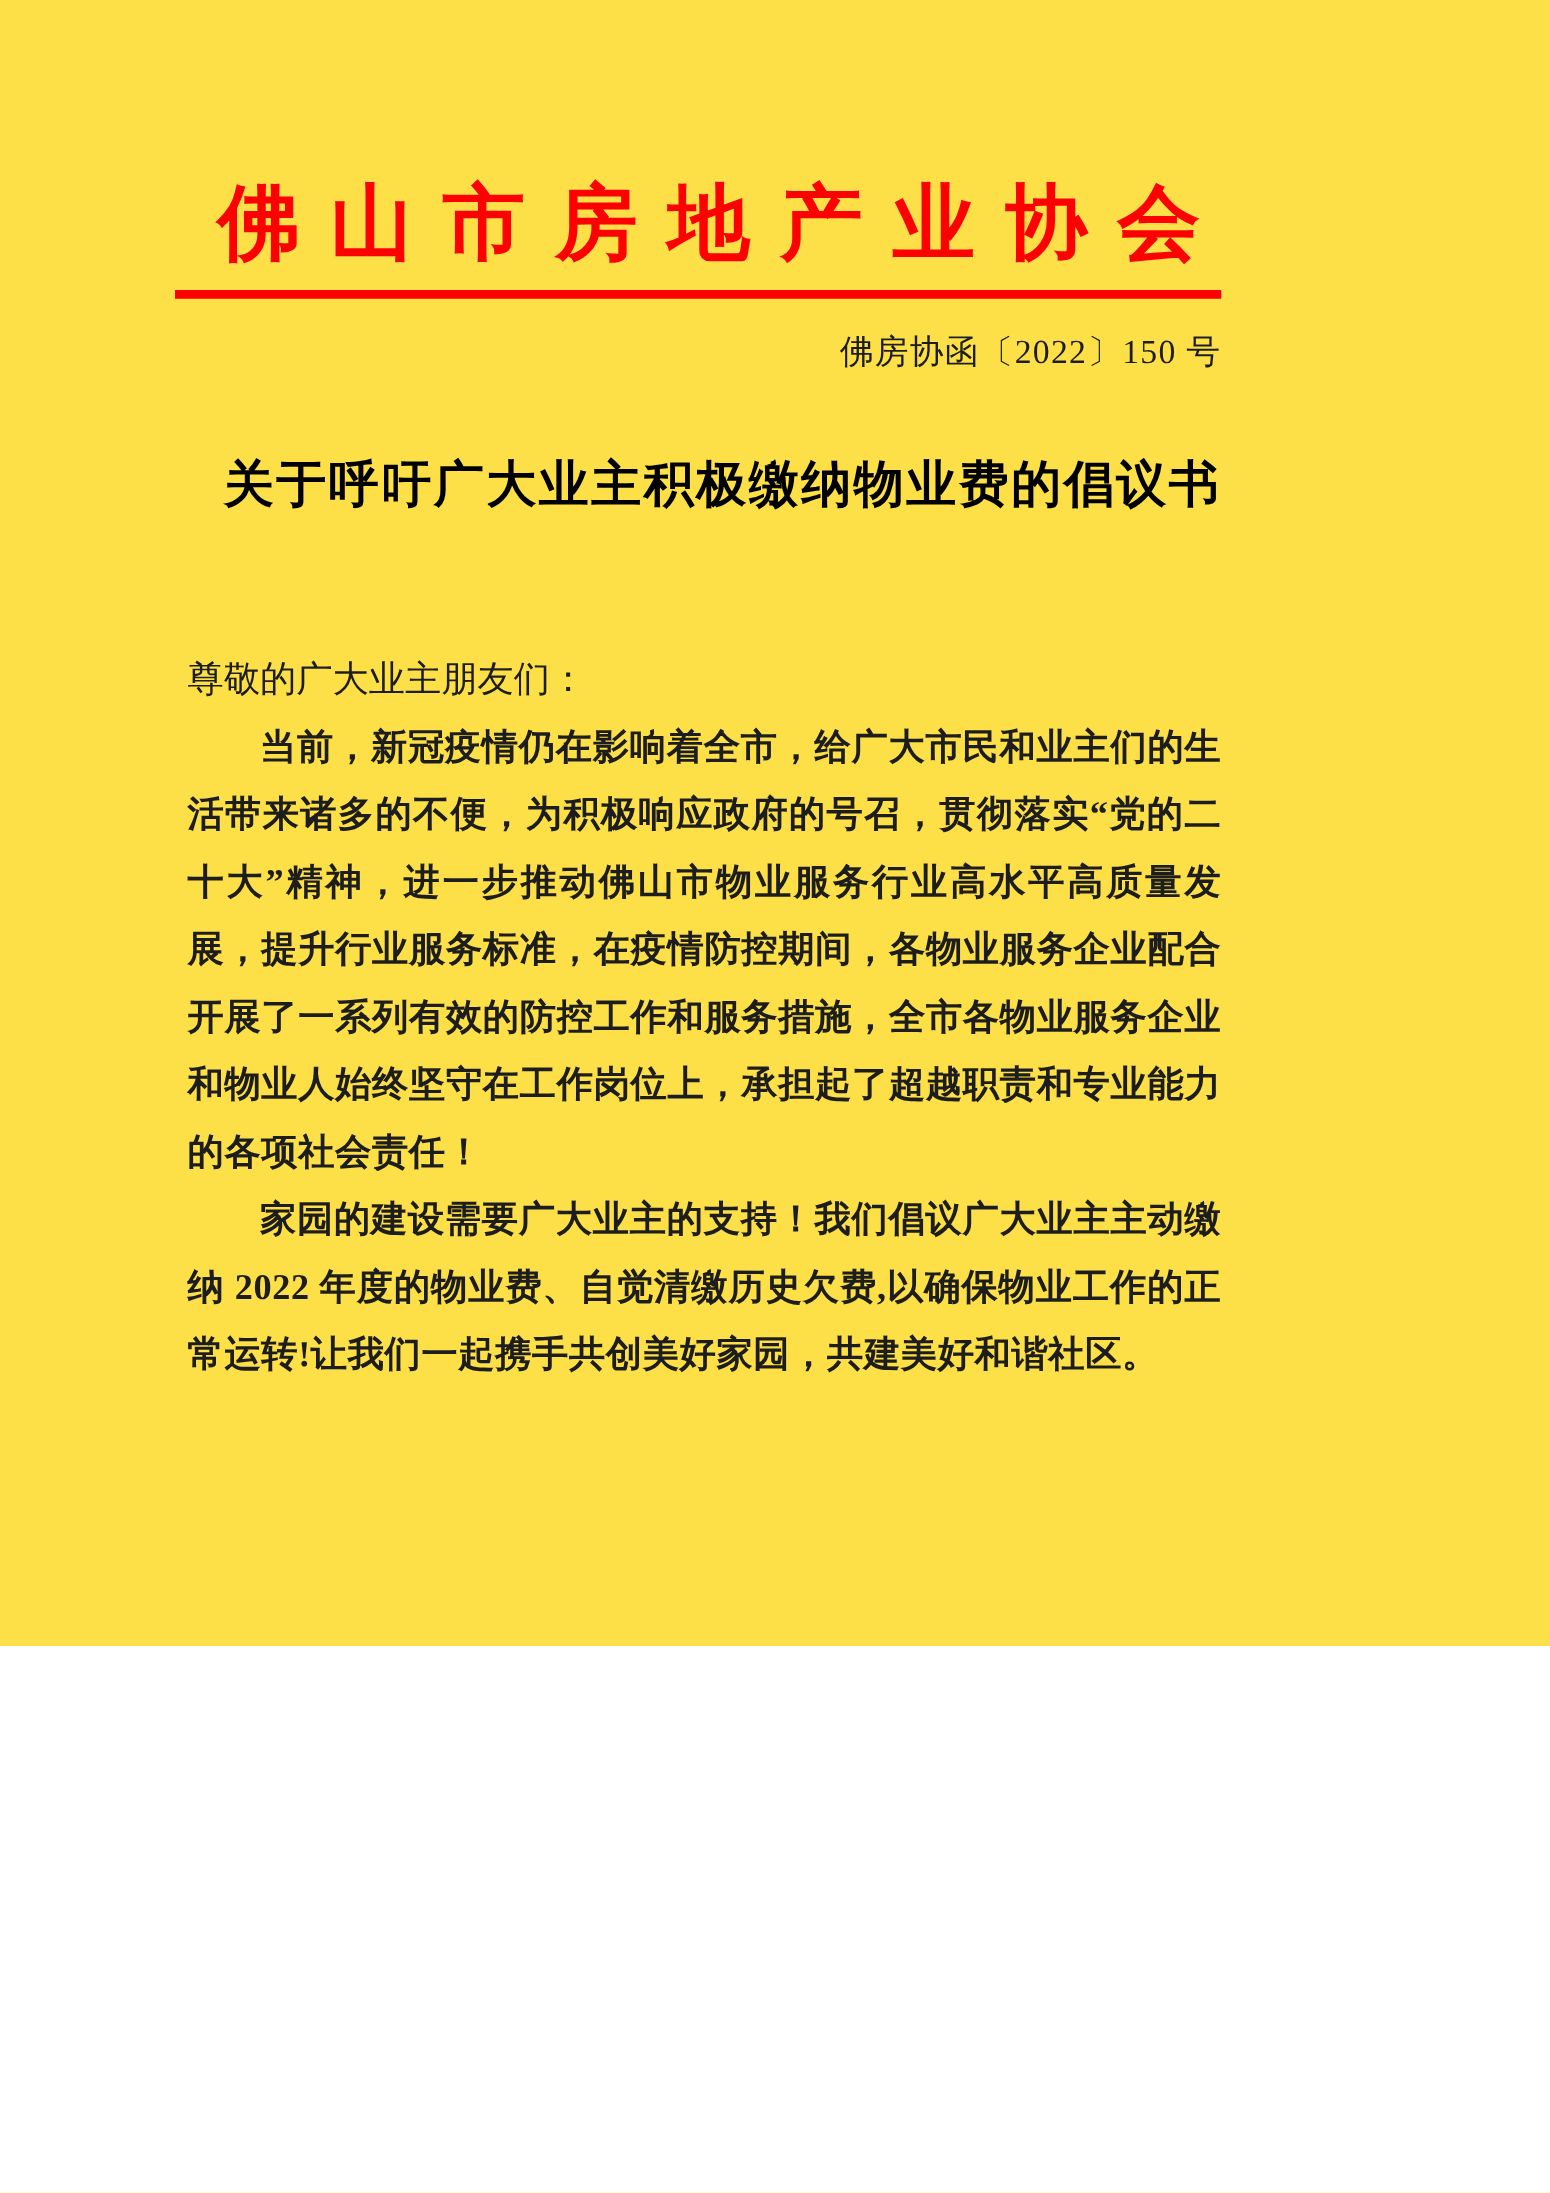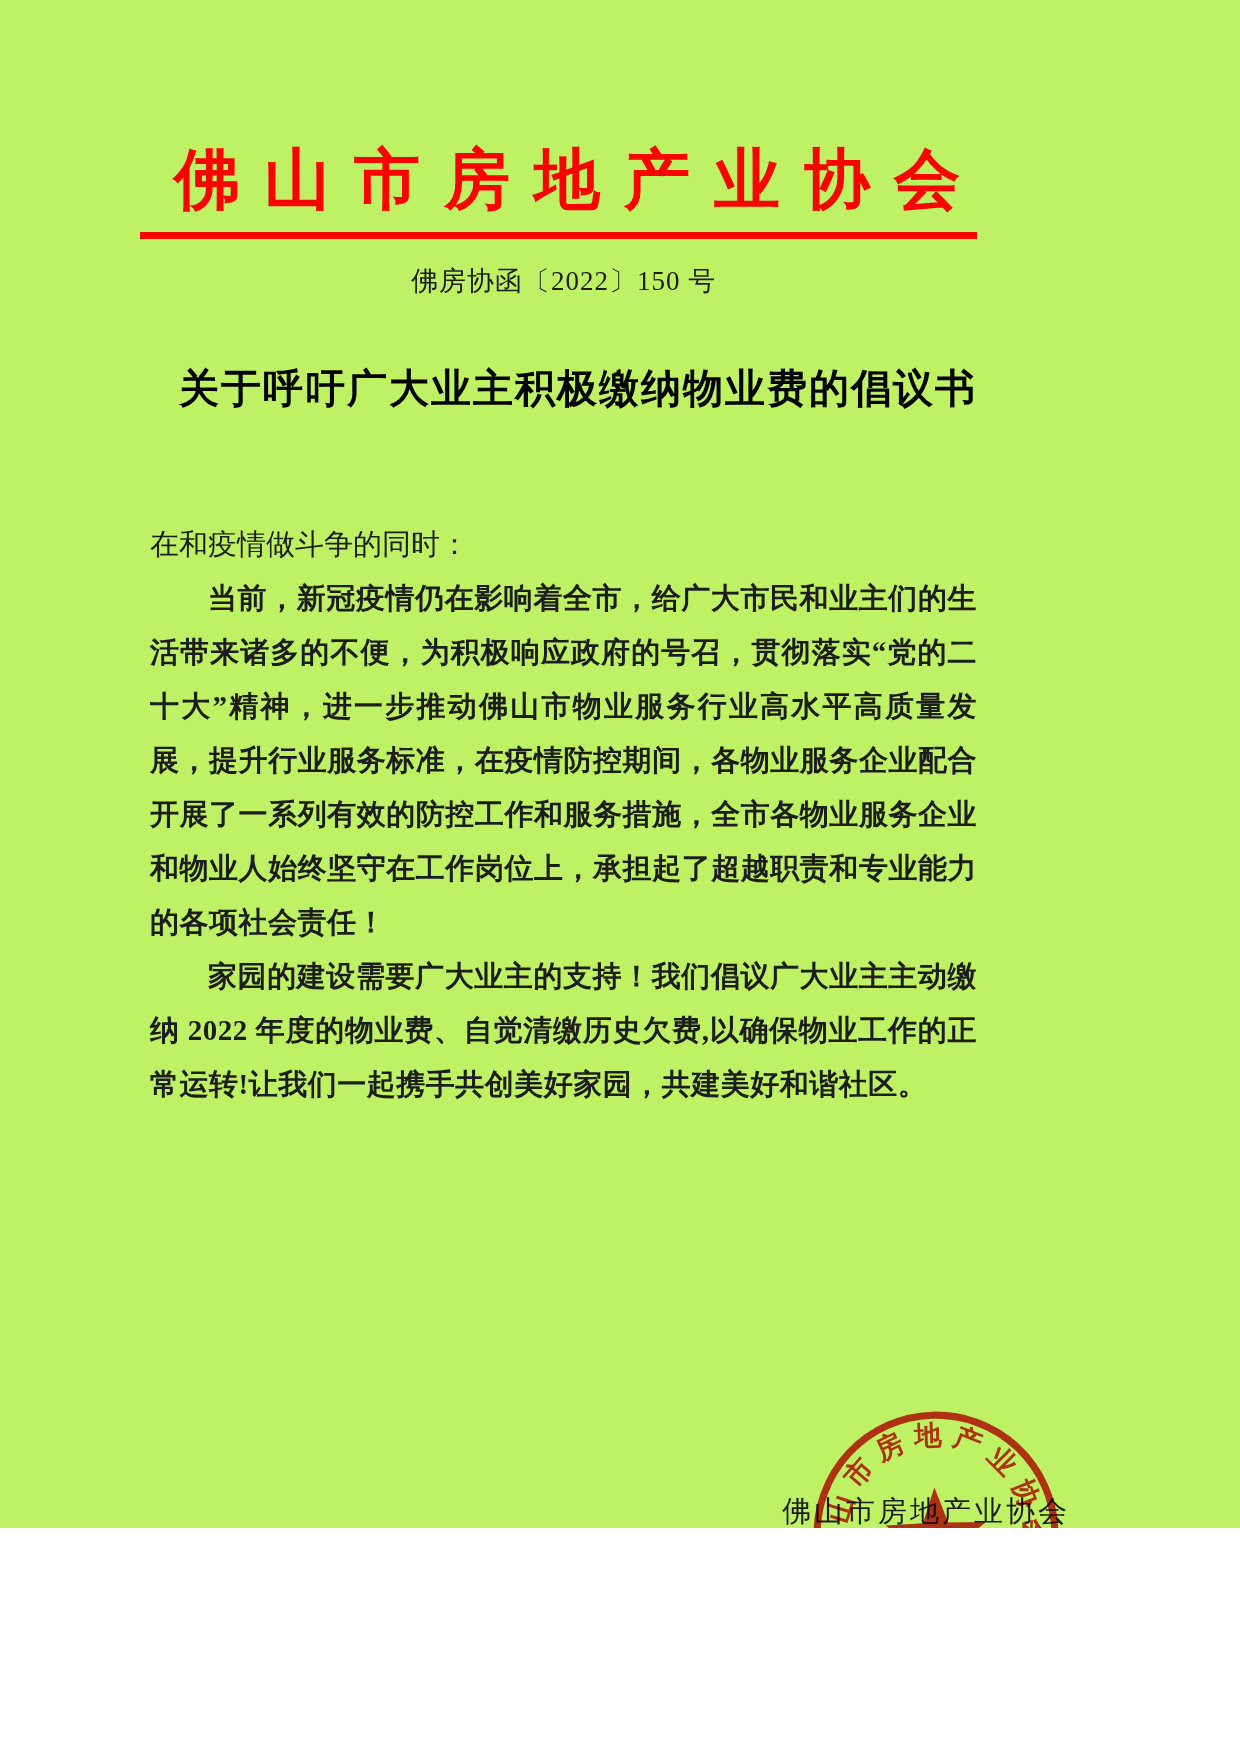--- a/index.html
+++ b/index.html
@@ -3,22 +3,22 @@
 <meta charset="utf-8">
 <style>
   html, body {
     margin: 0;
     padding: 0;
     background: #ffffff;
   }
   .page {
     position: relative;
     width: 1240px;
-    height: 1528px;
-    background: #bef264;
+    height: 1317px;
+    background: #fde047;
     overflow: hidden;
     font-family: "Liberation Serif", "DejaVu Serif", serif;
     color: #1d1d1d;
   }
   .content {
     position: absolute;
     left: 150px;
     top: 0;
     width: 827px;
   }
@@ -36,21 +36,21 @@
   .divider {
     margin-top: 14px;
     margin-left: -10px;
     width: calc(100% + 10px);
     height: 7px;
     background: #fe0000;
   }
   .doc-number {
     margin-top: 24px;
     font-size: 27px;
-    text-align: center;
+    text-align: right;
     letter-spacing: 1px;
   }
   .doc-title {
     margin-top: 64px;
     font-size: 40px;
     line-height: 50px;
     font-weight: bold;
     font-family: "Liberation Sans", "DejaVu Sans", sans-serif;
     text-align: right;
     letter-spacing: 2px;
@@ -117,21 +117,21 @@
 
   <div class="content">
     <h1 class="org-name">佛山市房地产业协会</h1>
 
     <div class="divider"></div>
 
     <div class="doc-number">佛房协函〔2022〕150 号</div>
 
     <div class="doc-title">关于呼吁广大业主积极缴纳物业费的倡议书</div>
 
-    <div class="salutation">在和疫情做斗争的同时：</div>
+    <div class="salutation">尊敬的广大业主朋友们：</div>
 
     <p class="body-paragraph">当前，新冠疫情仍在影响着全市，给广大市民和业主们的生活带来诸多的不便，为积极响应政府的号召，贯彻落实“党的二十大”精神，进一步推动佛山市物业服务行业高水平高质量发展，提升行业服务标准，在疫情防控期间，各物业服务企业配合开展了一系列有效的防控工作和服务措施，全市各物业服务企业和物业人始终坚守在工作岗位上，承担起了超越职责和专业能力的各项社会责任！</p>
     <p class="body-paragraph">家园的建设需要广大业主的支持！我们倡议广大业主主动缴纳 2022 年度的物业费、自觉清缴历史欠费,以确保物业工作的正常运转!让我们一起携手共创美好家园，共建美好和谐社区。</p>
   </div>
 
   <div class="signature">
     <div class="sig-org">佛山市房地产业协会</div>
     <div class="sig-date">2022 年 12 月 16 日</div>
   </div>
 

